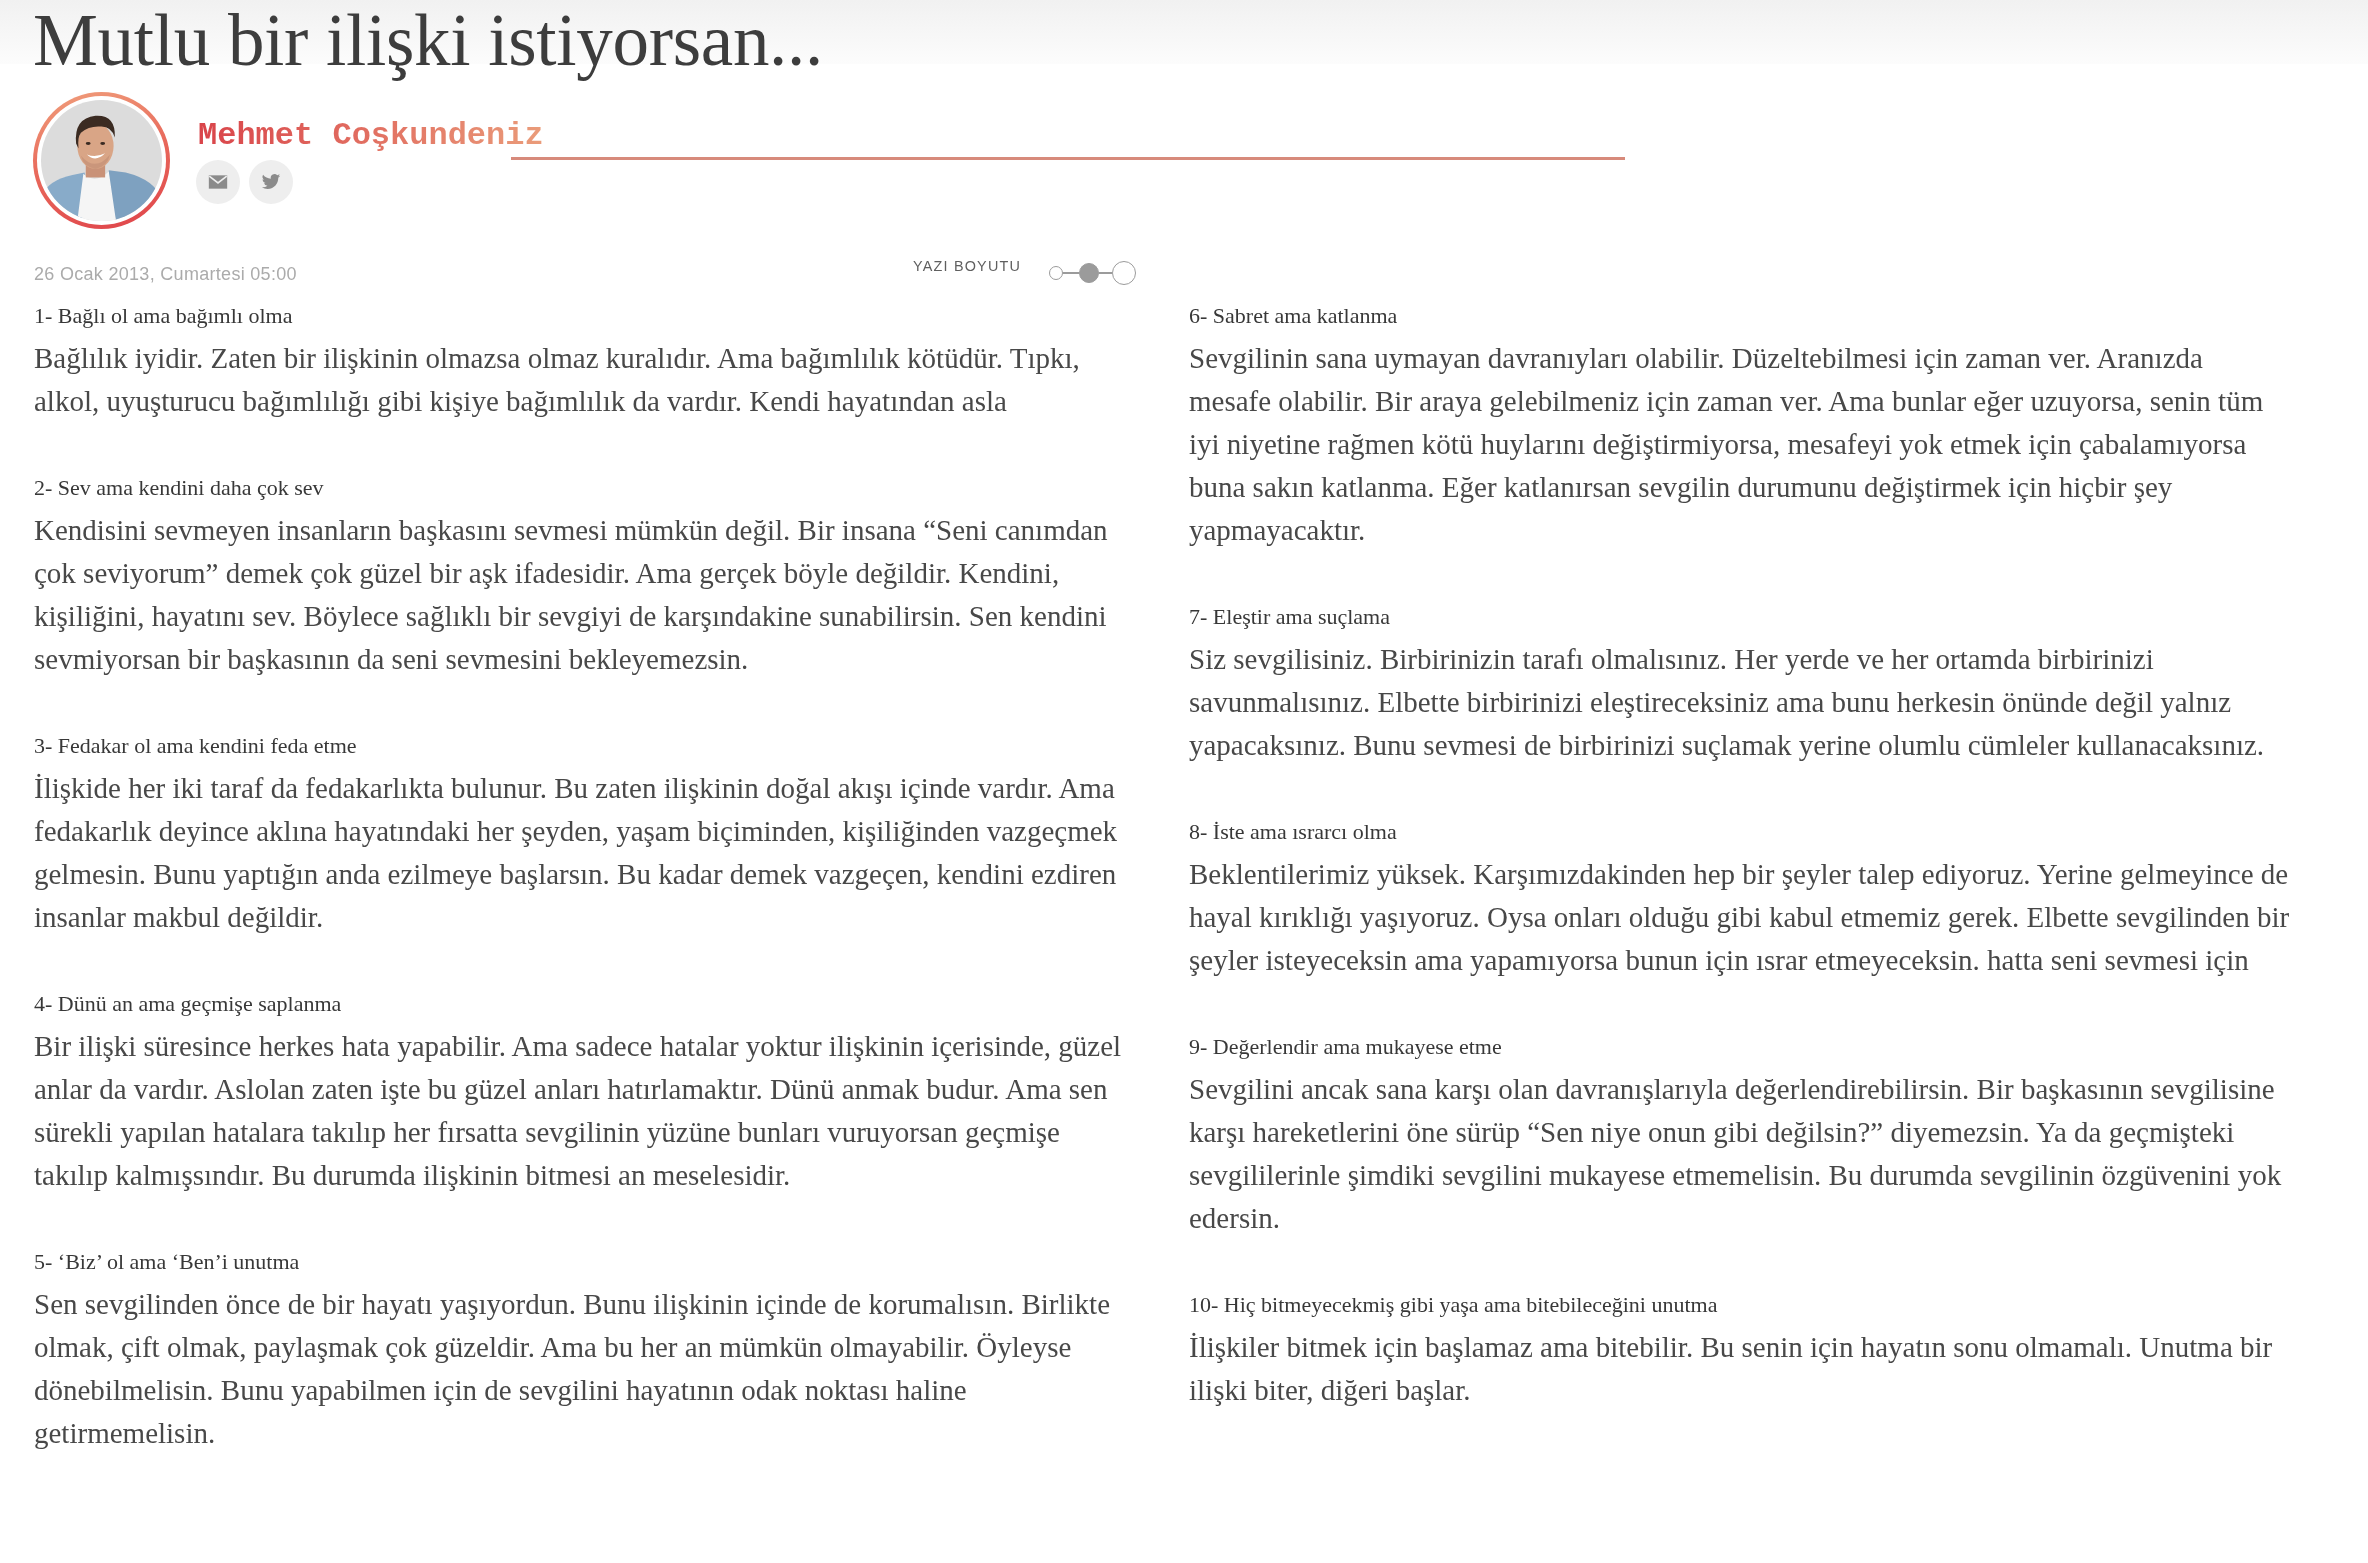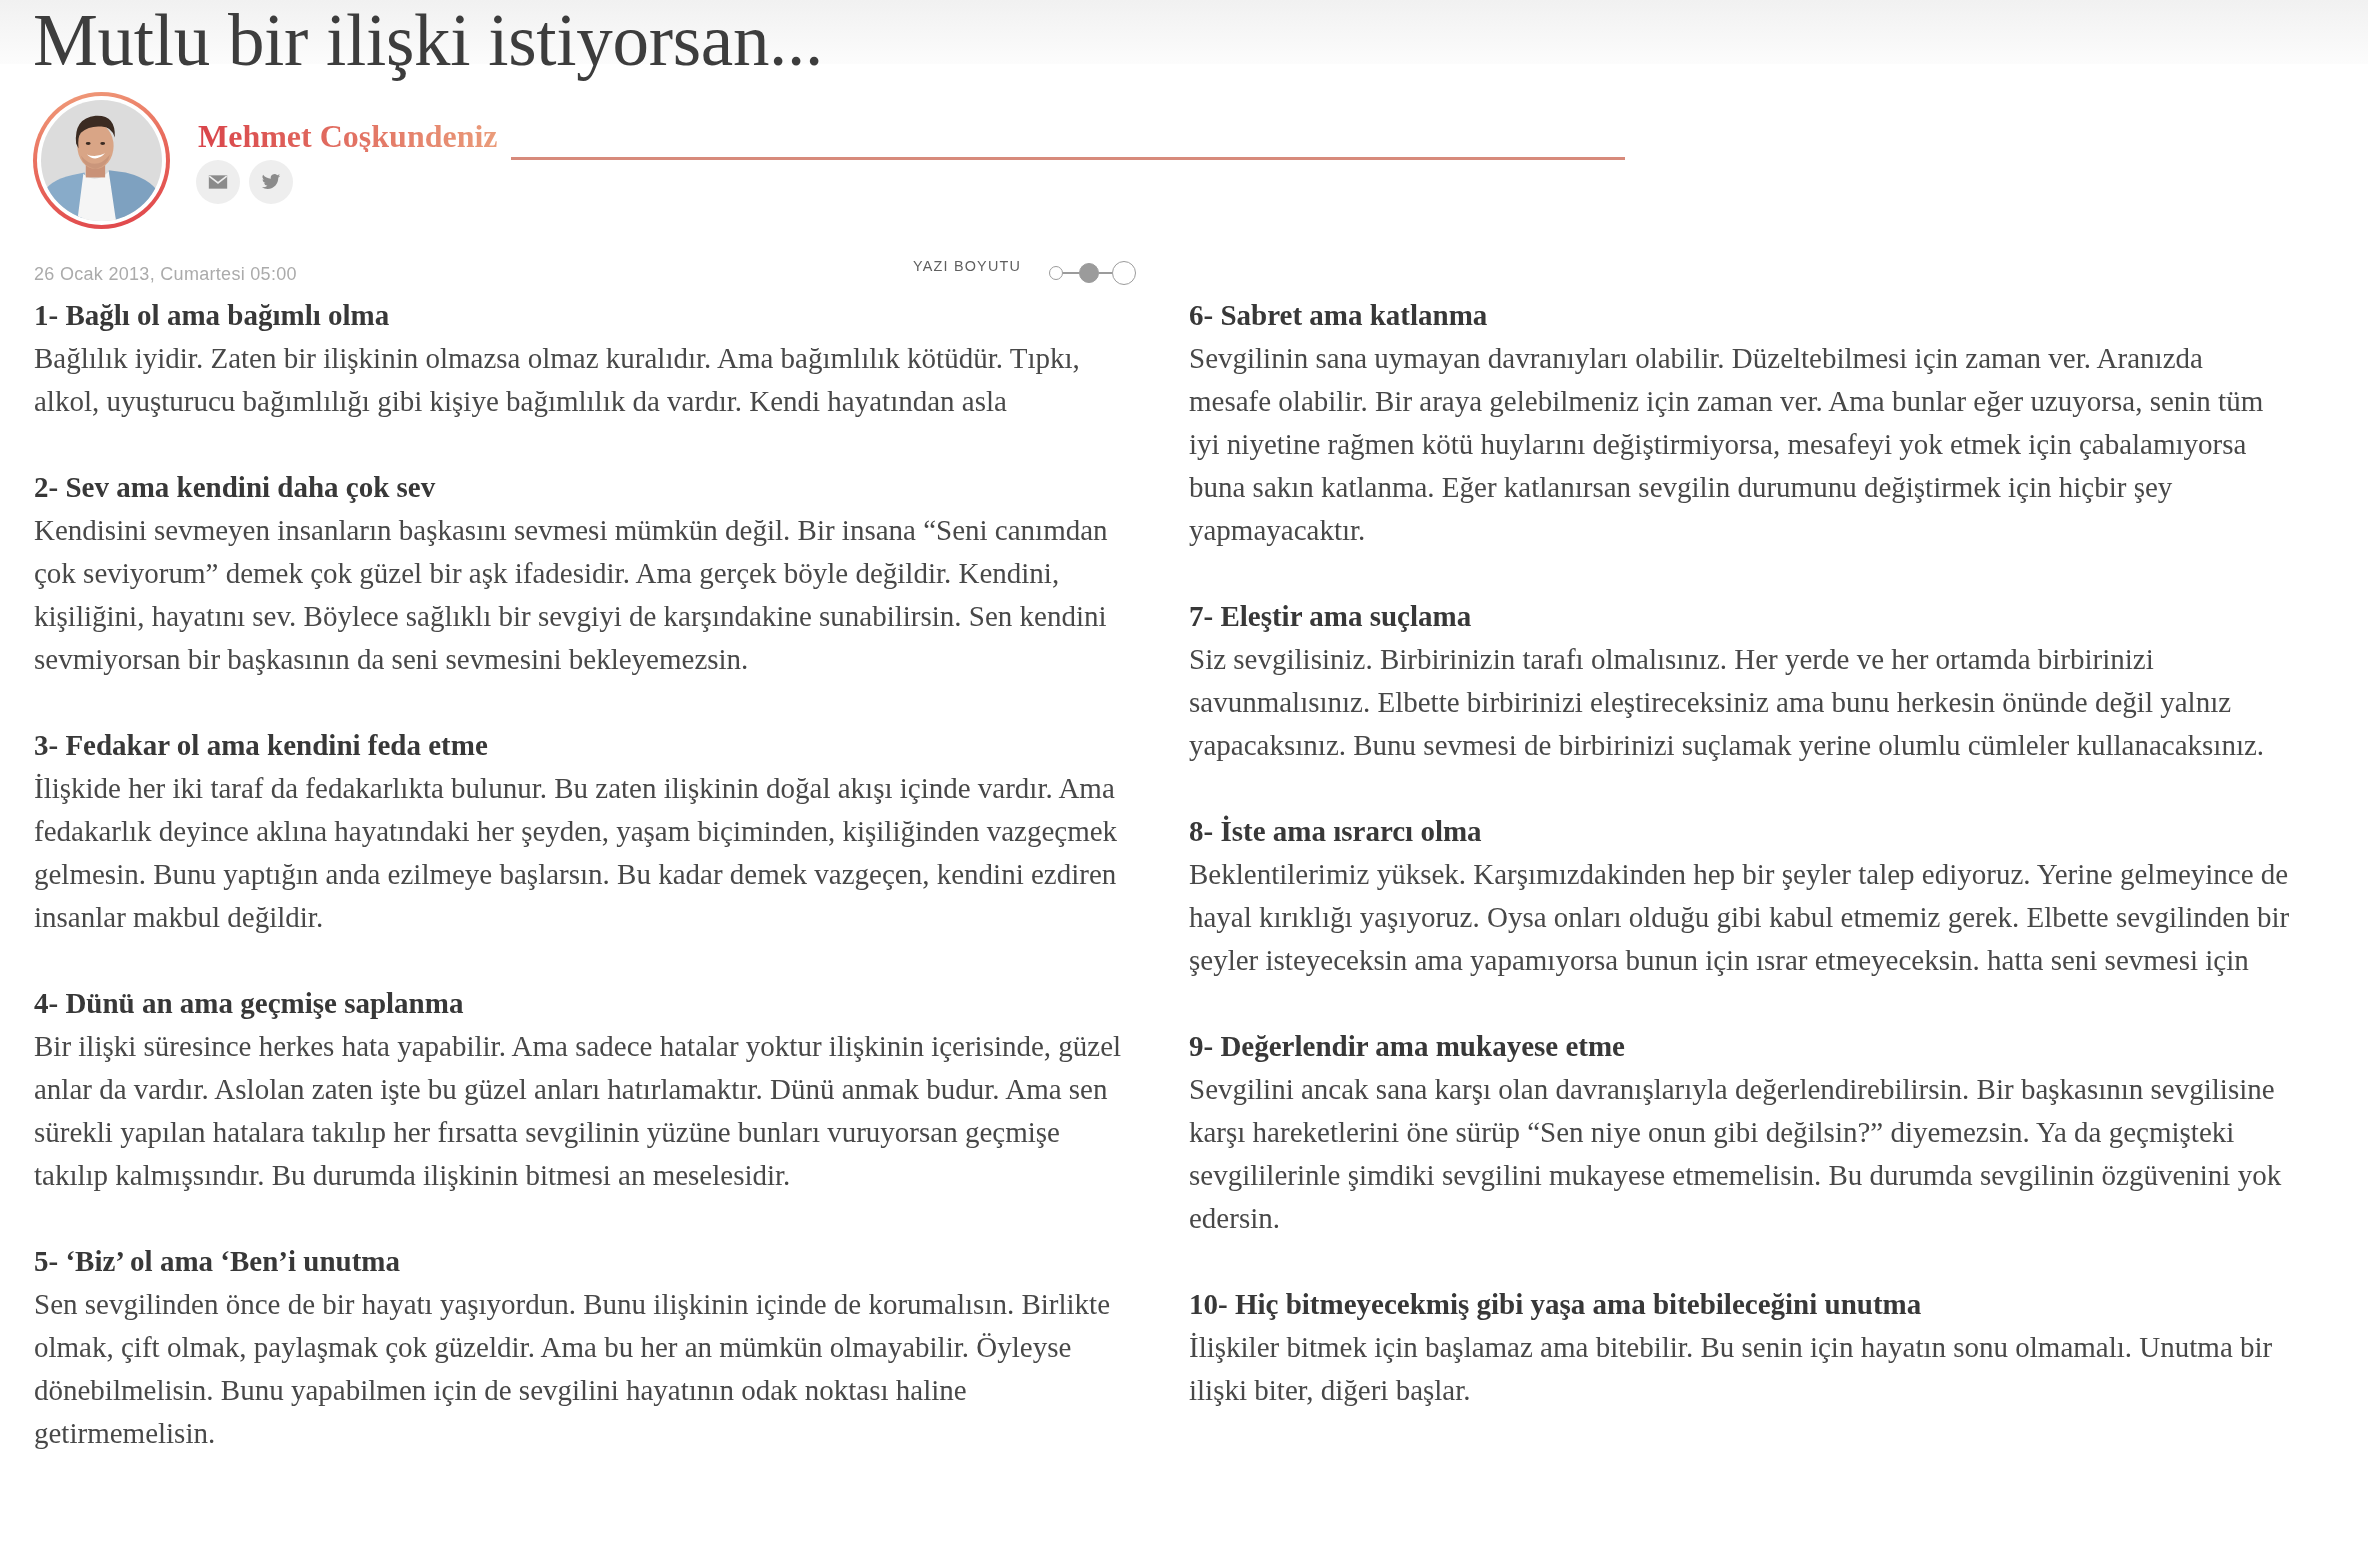--- a/index.html
+++ b/index.html
@@ -31,21 +31,21 @@
   .avatar{
     position:absolute;left:33px;top:92px;width:137px;height:137px;
     border-radius:50%;box-sizing:border-box;padding:4px;
     background:linear-gradient(165deg,#f0a07c 0%, #e8675a 50%, #df434a 100%);
   }
   .avatar-inner{width:100%;height:100%;border-radius:50%;background:#fff;padding:4px;box-sizing:border-box;}
   .avatar-photo{width:100%;height:100%;border-radius:50%;overflow:hidden;display:block;}
   .avatar-photo svg{display:block;width:100%;height:100%;}
   .author-name{
     position:absolute;left:198px;top:120px;
-    font-family:Liberation Serif, serif;font-weight:bold;
+    font-family:Liberation Mono, monospace;font-weight:bold;
     font-size:32px;line-height:32px;white-space:nowrap;
     background:linear-gradient(90deg,var(--accent-start) 0%,var(--accent-end) 100%);
     -webkit-background-clip:text;background-clip:text;color:transparent;
     cursor:pointer;
   }
   .author-divider{
     position:absolute;left:511px;top:157px;width:1114px;height:3px;
     background:var(--divider);
   }
   .social{
@@ -76,21 +76,21 @@
   .fs-line.l2{left:50px;width:13px;}
 
   .col{
     position:absolute;top:294px;
     font-family:"Liberation Serif", serif;font-size:29px;line-height:43px;
     color:var(--body-text);white-space:nowrap;
   }
   .col.left{left:34px;}
   .col.right{left:1189px;}
   .section{margin-bottom:43px;}
-  .sec-heading{font-weight:bold;font-size:29px;color:var(--heading-text);}
+  .sec-heading{font-weight:normal;font-size:22px;color:var(--heading-text);}
   .line{display:block;}
 </style>
 </head>
 <body>
 
 <div class="top-band"></div>
 
 <h1 class="title">Mutlu bir ilişki istiyorsan...</h1>
 
 <div class="avatar">

